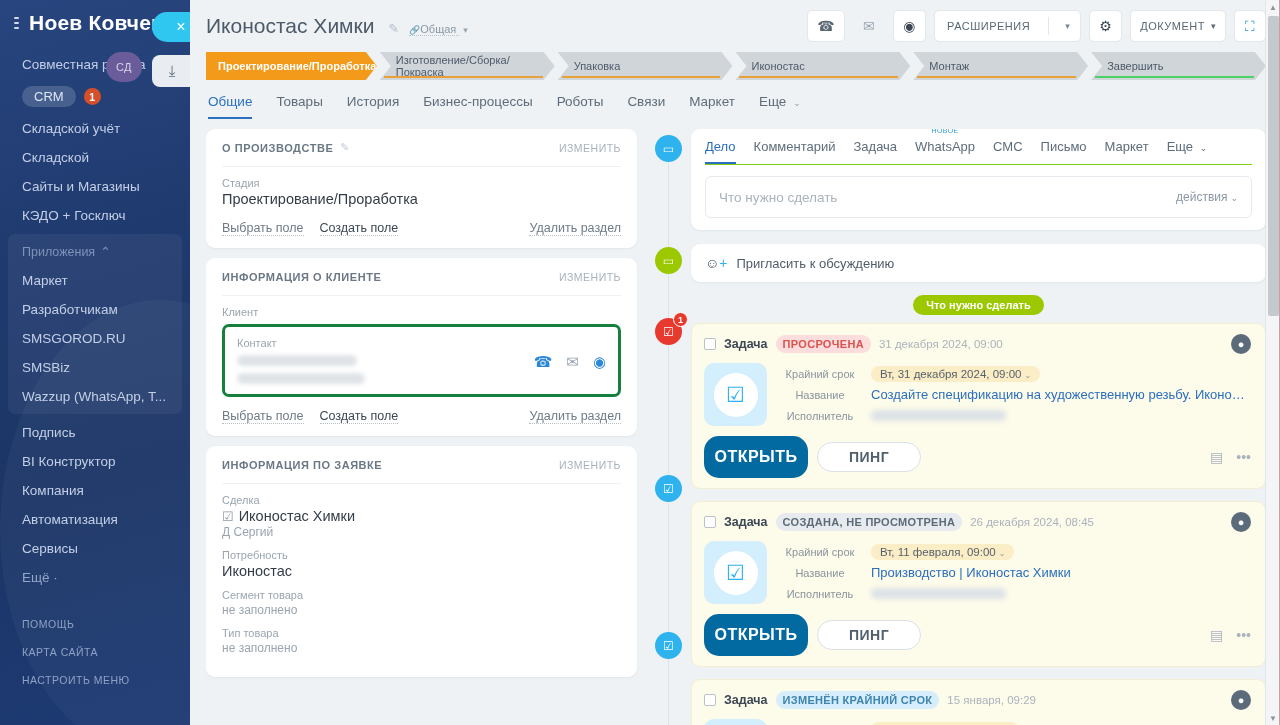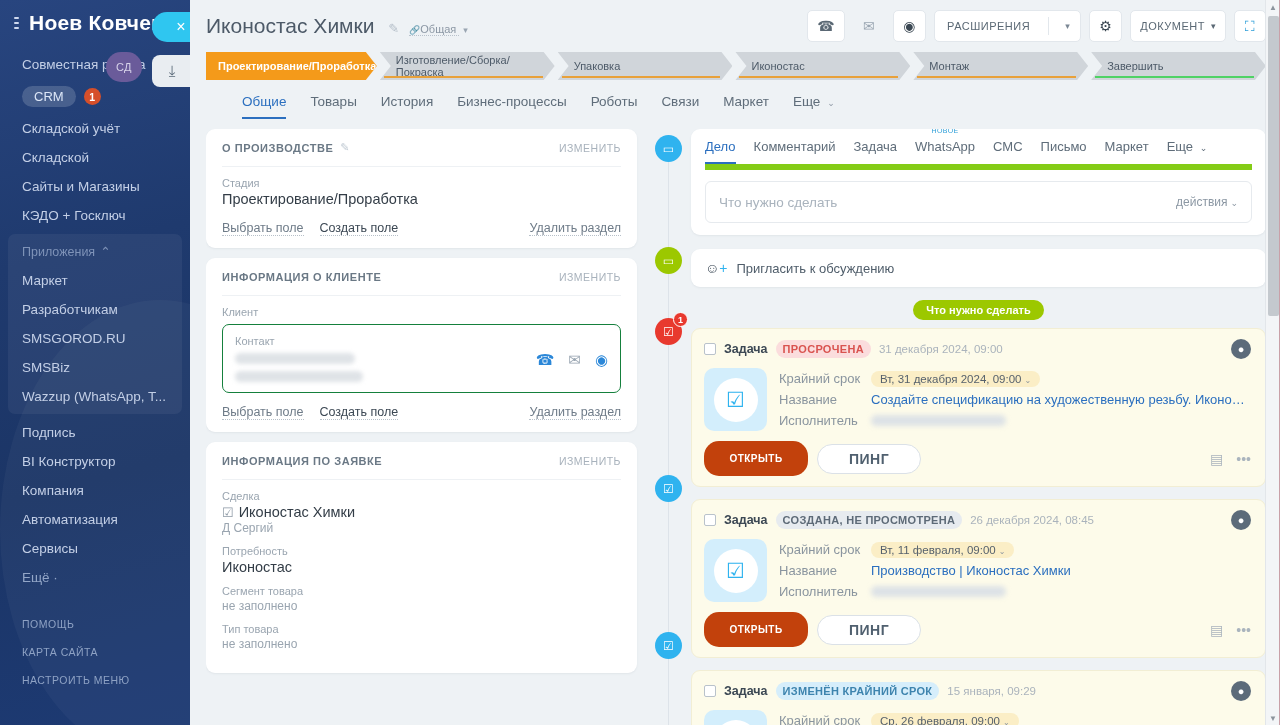--- a/index.html
+++ b/index.html
@@ -118,21 +118,21 @@
     background:#d0d5da; color:#4d5a68; font-size:11px;
     display:flex; align-items:center; padding-left:16px;
     clip-path:polygon(0 0, calc(100% - 11px) 0, 100% 50%, calc(100% - 11px) 100%, 0 100%, 11px 50%);
   }
   .stage:first-child { clip-path:polygon(0 0, calc(100% - 11px) 0, 100% 50%, calc(100% - 11px) 100%, 0 100%); padding-left:12px; }
   .stage .ul { position:absolute; left:4px; right:12px; bottom:2px; height:2px; background:#e8a13a; }
   .stage.active { background:#f49a1a; color:#fff; font-weight:bold; }
   .stage.finish .ul { background:#4fd265; }
 
   
-  .tabs { display:flex; gap:24px; padding:14px 16px 0 18px;margin-left:34px; }
+  .tabs { display:flex; gap:24px; padding:14px 16px 0 18px; }
   .tab { font-size:13.5px; color:#5f6d7a; padding-bottom:8px; cursor:pointer; white-space:nowrap; }
   .tab.active { color:#2b6fbf; border-bottom:2px solid #2b6fbf; }
   .tab .car { font-size:9px; margin-left:3px; color:#8d98a4; }
 
   
   .content { display:flex; gap:0; padding:10px 14px 0 16px; height:calc(725px - 52px - 28px - 36px); }
   .left-col { width:445px; flex:0 0 445px; padding-right:14px; overflow:hidden; }
   .right-col { flex:1; overflow:hidden; position:relative; }
 
   .card {
@@ -154,21 +154,21 @@
   .fld-val.muted { color:#9aa5b0; font-size:12px; }
   .fld-sub { font-size:12px; color:#9aa5b0; margin-top:1px; }
   .fld-val .chk { color:#8d99a5; margin-right:5px; font-size:13px; }
 
   .card-foot { display:flex; align-items:center; gap:16px; padding-top:4px; }
   .dlink { font-size:12.5px; color:#6e7b88; border-bottom:1px dotted #b7c0c9; cursor:pointer; }
   .dlink.dark { color:#3c4854; }
   .dlink.right { margin-left:auto; }
 
   .contact-box {
-    border:1px solid #15803d; border-radius:7px; padding:10px 12px;
+    border:3px solid #15803d; border-radius:7px; padding:10px 12px;
     display:flex; align-items:flex-start;
   }
   .contact-box .lab { font-size:11px; color:#9aa5b0; margin-bottom:6px; }
   .blur { background:#dfe3e7; border-radius:6px; height:11px; filter:blur(2.2px); }
   .c-icons { margin-left:auto; display:flex; align-items:center; gap:14px; padding-top:16px; }
 
   
   .feed { position:relative; padding-left:40px; height:100%; overflow:hidden; }
   .feed:before {
     content:""; position:absolute; left:17px; top:14px; bottom:0; width:1px; background:#dde3e9;
@@ -177,21 +177,21 @@
     position:absolute; left:4px; width:27px; height:27px; border-radius:50%;
     display:flex; align-items:center; justify-content:center; color:#fff;
   }
   .fnode .cnt {
     position:absolute; right:-6px; top:-6px; min-width:15px; height:15px;
     border-radius:8px; background:#e8392e; color:#fff; font-size:9px; font-weight:bold;
     display:flex; align-items:center; justify-content:center; border:1.5px solid #fff;
   }
 
   .composer { background:#fff; border-radius:9px; box-shadow:0 1px 2px rgba(110,125,140,.10); padding:0 14px 12px 14px; }
-  .ctabs { display:flex; gap:18px; border-bottom:6px solid #84cc16; position:relative; }
+  .ctabs { display:flex; gap:18px; border-bottom:1px solid #84cc16; position:relative; }
   .ctab { font-size:13px; color:#5f6d7a; padding:10px 0 8px; cursor:pointer; white-space:nowrap; position:relative; }
   .ctab.active { color:#2b6fbf; border-bottom:2px solid #2b6fbf; }
   .ctab .new {
     position:absolute; top:-2px; left:50%; transform:translateX(-50%);
     font-size:7px; color:#2f9fd8; letter-spacing:.4px; text-transform:uppercase; white-space:nowrap;
   }
   .ctab .car { font-size:9px; margin-left:3px; }
   .cinput {
     margin-top:11px; border:1px solid #e6eaee; border-radius:6px;
     height:42px; display:flex; align-items:center; padding:0 13px;
@@ -233,28 +233,28 @@
   .t-thumb {
     width:63px; height:63px; flex:0 0 63px; border-radius:10px; background:#d3eefc;
     display:flex; align-items:center; justify-content:center;
   }
   .t-thumb .circ {
     width:44px; height:44px; border-radius:50%; background:#fff;
     display:flex; align-items:center; justify-content:center;
   }
   .t-rows { flex:1; min-width:0; }
   .t-row { display:flex; align-items:center; gap:10px; height:21px; }
-  .t-lab { width:82px; flex:0 0 82px; font-size:13px; color:#8a959f; }
+  .t-lab { width:82px; flex:0 0 82px; font-size:11px; color:#8a959f;text-align:center; }
   .t-date { background:#fbeec6; border-radius:10px; padding:2px 9px; font-size:11.5px; color:#56616c; cursor:pointer; }
   .t-date .car { font-size:8px; margin-left:3px; color:#8b959e; }
   .t-name { font-size:13px; color:#2b6fbf; cursor:pointer; white-space:nowrap; overflow:hidden; text-overflow:ellipsis; }
   .t-blur { width:135px; height:11px; background:#dde2e6; border-radius:6px; filter:blur(2.4px); }
   .t-foot { display:flex; align-items:center; gap:9px; margin-top:10px; }
   .btn-open {
-    background:#c2410c; color:#fff; font-size:10px; font-weight:bold; letter-spacing:.5px;
+    background:#0369a1; color:#fff; font-size:16px; font-weight:bold; letter-spacing:.5px;
     padding:12px 0; border-radius:15px; width:104px; text-align:center; cursor:pointer; text-transform:uppercase;
   }
   .btn-ping {
     background:#fff; border:1px solid #dbe1e7; color:#50606f;
     font-size:14px; font-weight:bold; letter-spacing:.5px;
     padding:6px 0; border-radius:15px; width:104px; text-align:center; cursor:pointer; text-transform:uppercase;
   }
   .t-foot .tail { margin-left:auto; display:flex; align-items:center; gap:13px; color:#aab4bd; }
 
   

